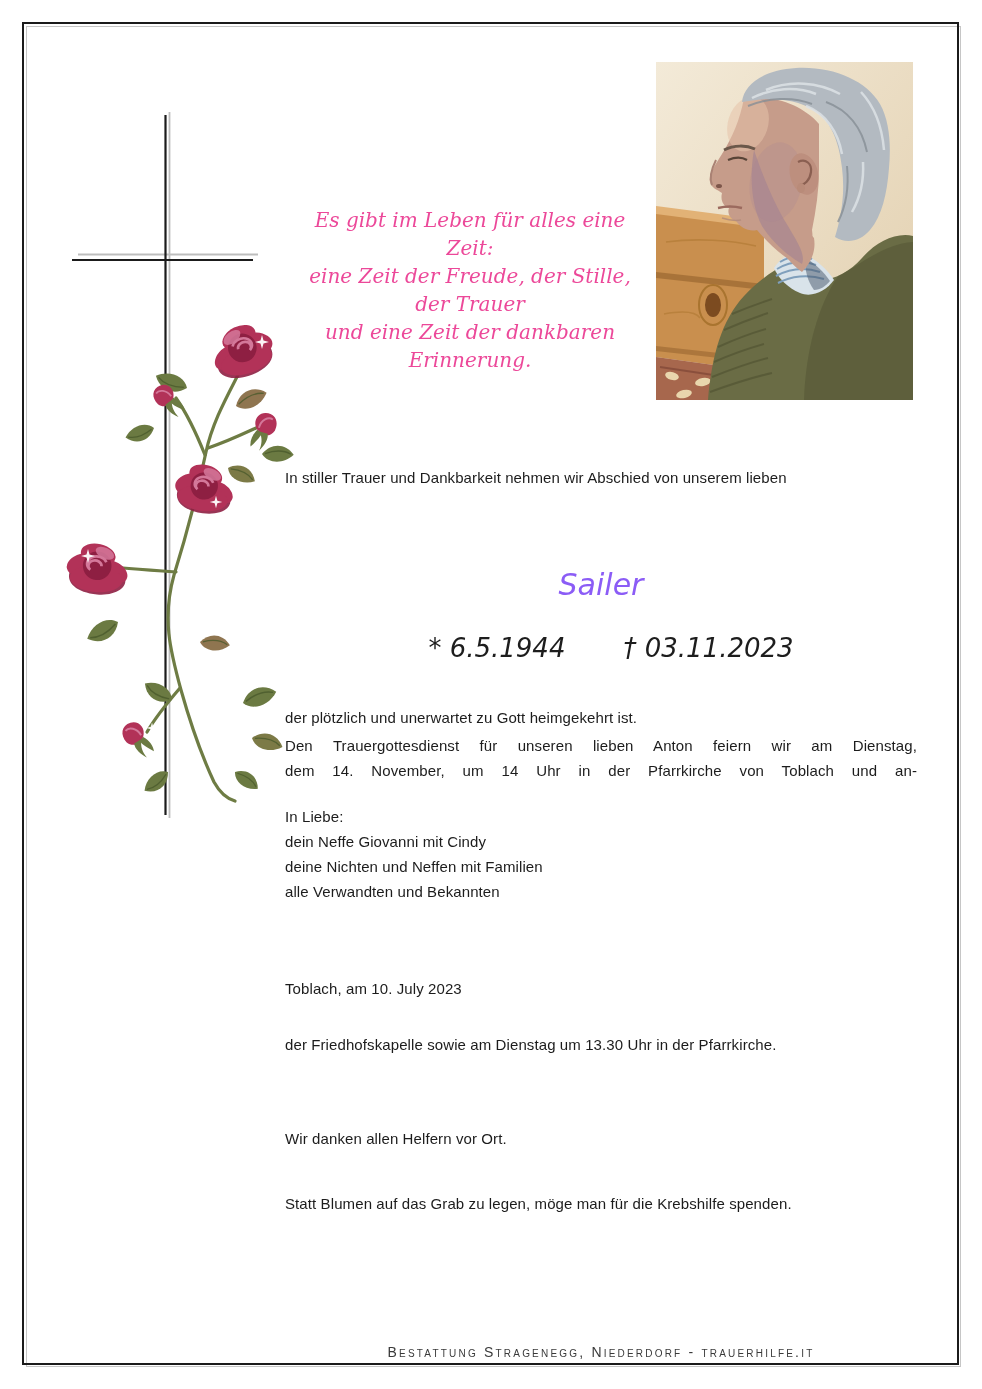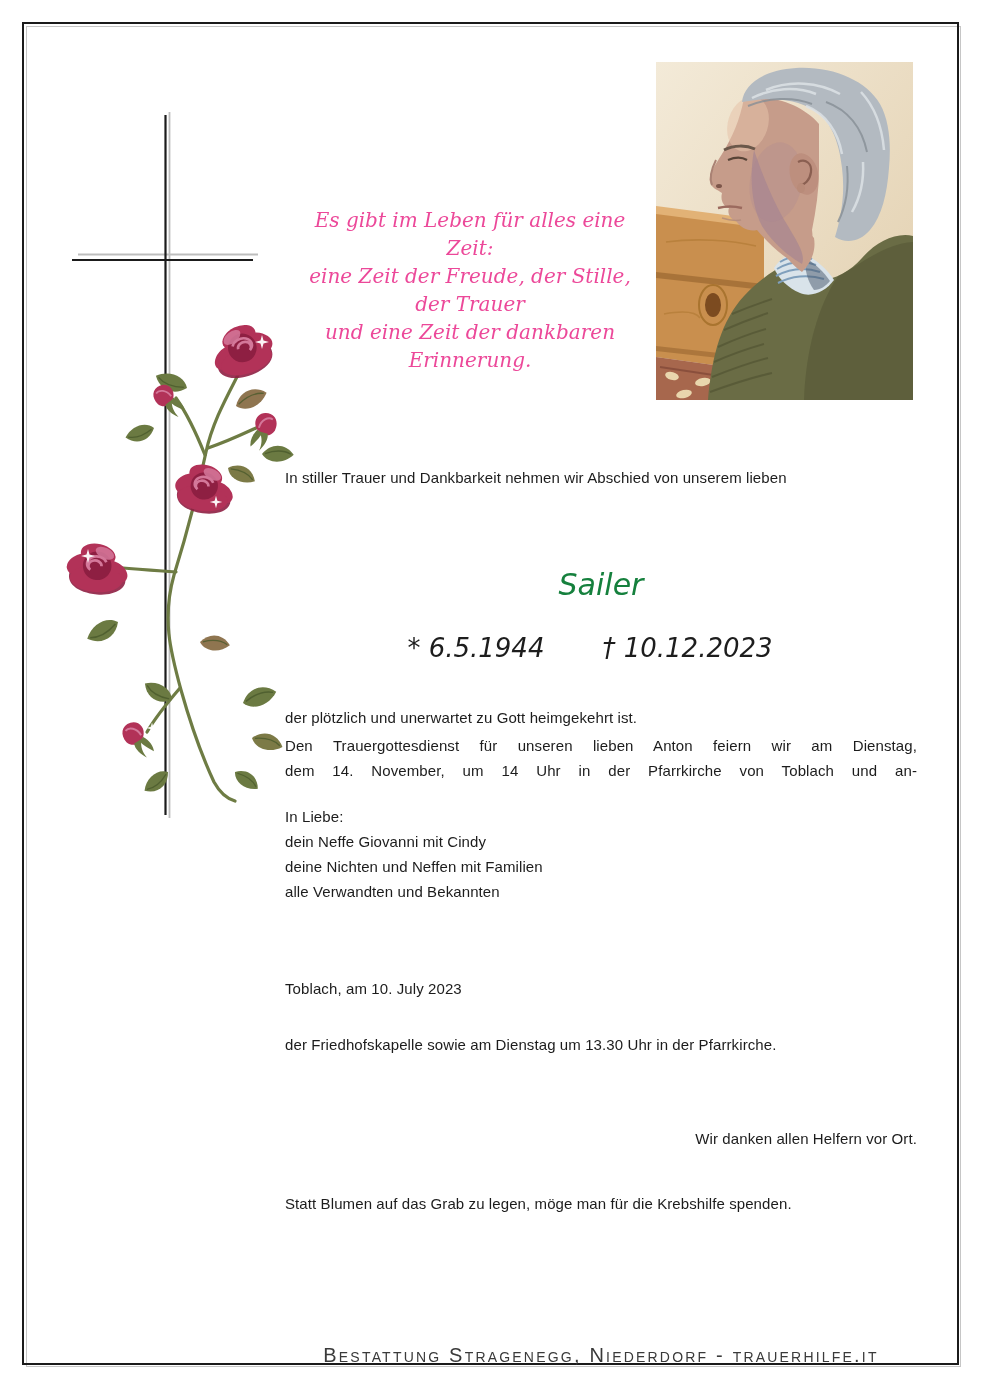--- a/index.html
+++ b/index.html
@@ -22,35 +22,35 @@
   .txt{position:absolute;left:285px;width:632px;color:var(--ink,#1c1c1c);
     font-size:15px;line-height:25px;letter-spacing:.1px;}
   .txt .ln{white-space:nowrap;}
   .txt .jl{white-space:normal;text-align:justify;text-align-last:justify;}
 
   .intro{top:465px;}
   .name{position:absolute;left:285px;top:502px;width:632px;text-align:center;
     font-family:"DejaVu Sans","Liberation Sans",sans-serif;font-style:italic;
     font-size:54px;line-height:60px;font-weight:500;color:#191919;letter-spacing:1px;}
   .nickname{position:absolute;left:285px;top:568px;width:632px;text-align:center;
-    font-family:"DejaVu Sans",sans-serif;font-style:italic;font-size:30px;line-height:34px;color:#15803d;}
-  .dates{position:absolute;left:274px;top:633px;width:632px;display:flex;
+    font-family:"DejaVu Sans",sans-serif;font-style:italic;font-size:30px;line-height:34px;color:#8b5cf6;}
+  .dates{position:absolute;left:295px;top:633px;width:632px;display:flex;
     justify-content:center;gap:58px;font-family:"DejaVu Sans",sans-serif;
     font-style:italic;font-size:26px;line-height:30px;color:#1d1d1d;}
 
   .p-departed{top:705px;}
   .p-service{top:733px;}
   .mourners{top:804px;}
   .dateline{top:976px;}
   .rosary{top:1032px;}
-  .thanks{top:1126px;text-align:right;}
+  .thanks{top:1126px;}
   .donation{top:1191px;}
 
   .footer{position:absolute;left:285px;top:1344px;width:632px;text-align:center;
-    font-variant:small-caps;letter-spacing:2.2px;font-size:20px;
+    font-variant:small-caps;letter-spacing:2.2px;font-size:14px;
     color:var(--footer_ink,#3a3a3a);}
 
   
   .cross-black{stroke:var(--frame,#1c1c1c);}
   .cross-gray{stroke:#bdbdbd;}
   .stem{stroke:var(--stem,#6e7c44);stroke-width:3.2;fill:none;stroke-linecap:round;}
   .leaf{fill:var(--lf,#6b7a42);}
   .vein{stroke:#4a5a2c;stroke-width:1.4;fill:none;opacity:.8;}
   .roseM{fill:var(--rose,#b23258);}
   .roseD{fill:var(--rose_dark,#8e1f42);}
@@ -229,21 +229,21 @@
   </div>
 
   <div class="txt intro">
     <div class="ln">In stiller Trauer und Dankbarkeit nehmen wir Abschied von unserem lieben</div>
   </div>
 
   <div class="nickname">Sailer</div>
 
   <div class="dates">
     <span>* 6.5.1944</span>
-    <span>† 10.12.2023</span>
+    <span>† 03.11.2023</span>
   </div>
 
   <div class="txt p-departed">
     <div class="ln">der plötzlich und unerwartet zu Gott heimgekehrt ist.</div>
   </div>
 
   <div class="txt p-service">
     <div class="jl">Den Trauergottesdienst für unseren lieben Anton feiern wir am Dienstag,</div>
     <div class="jl">dem 14. November, um 14 Uhr in der Pfarrkirche von Toblach und an-</div>
   </div>

